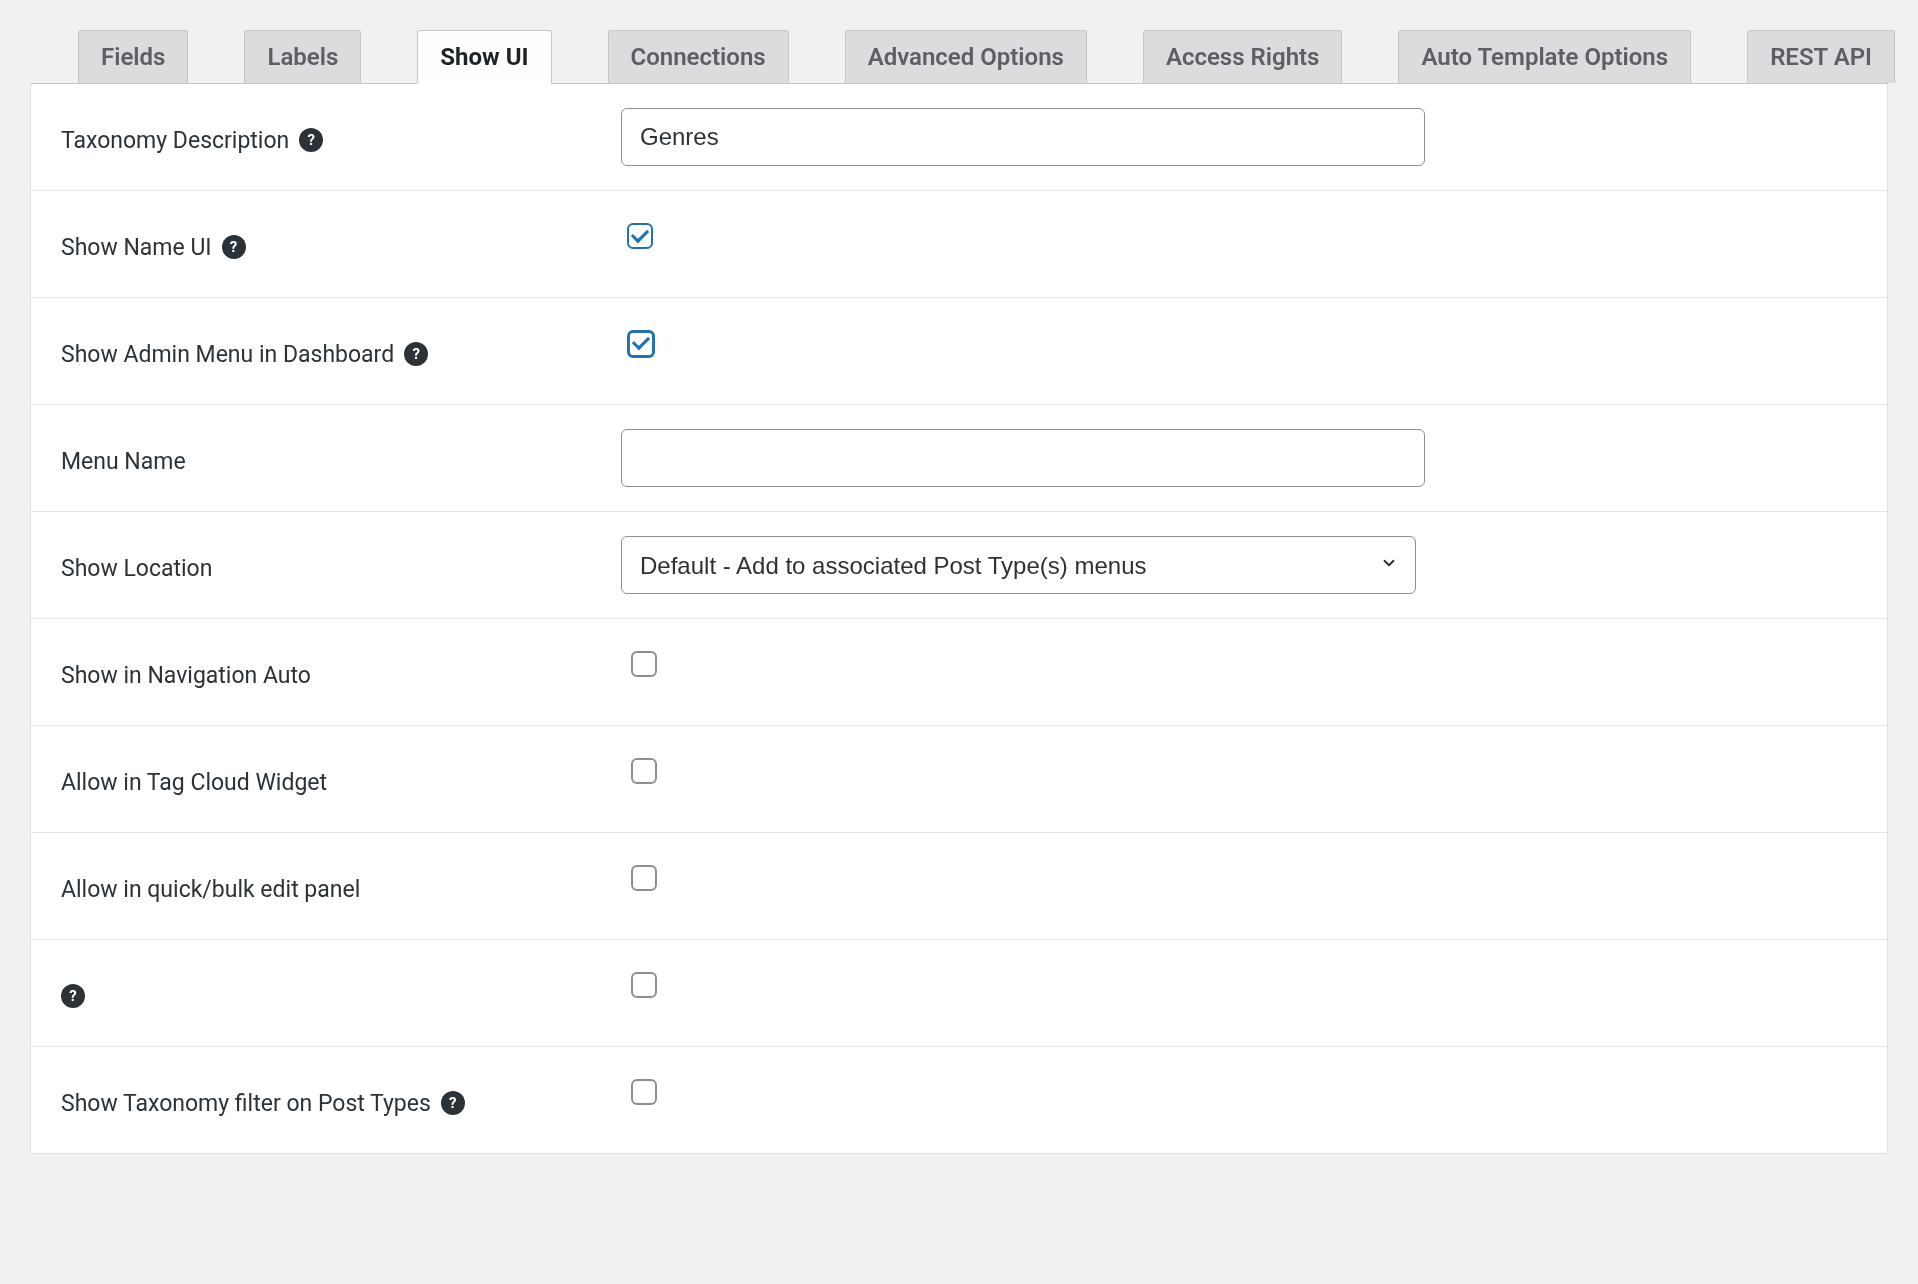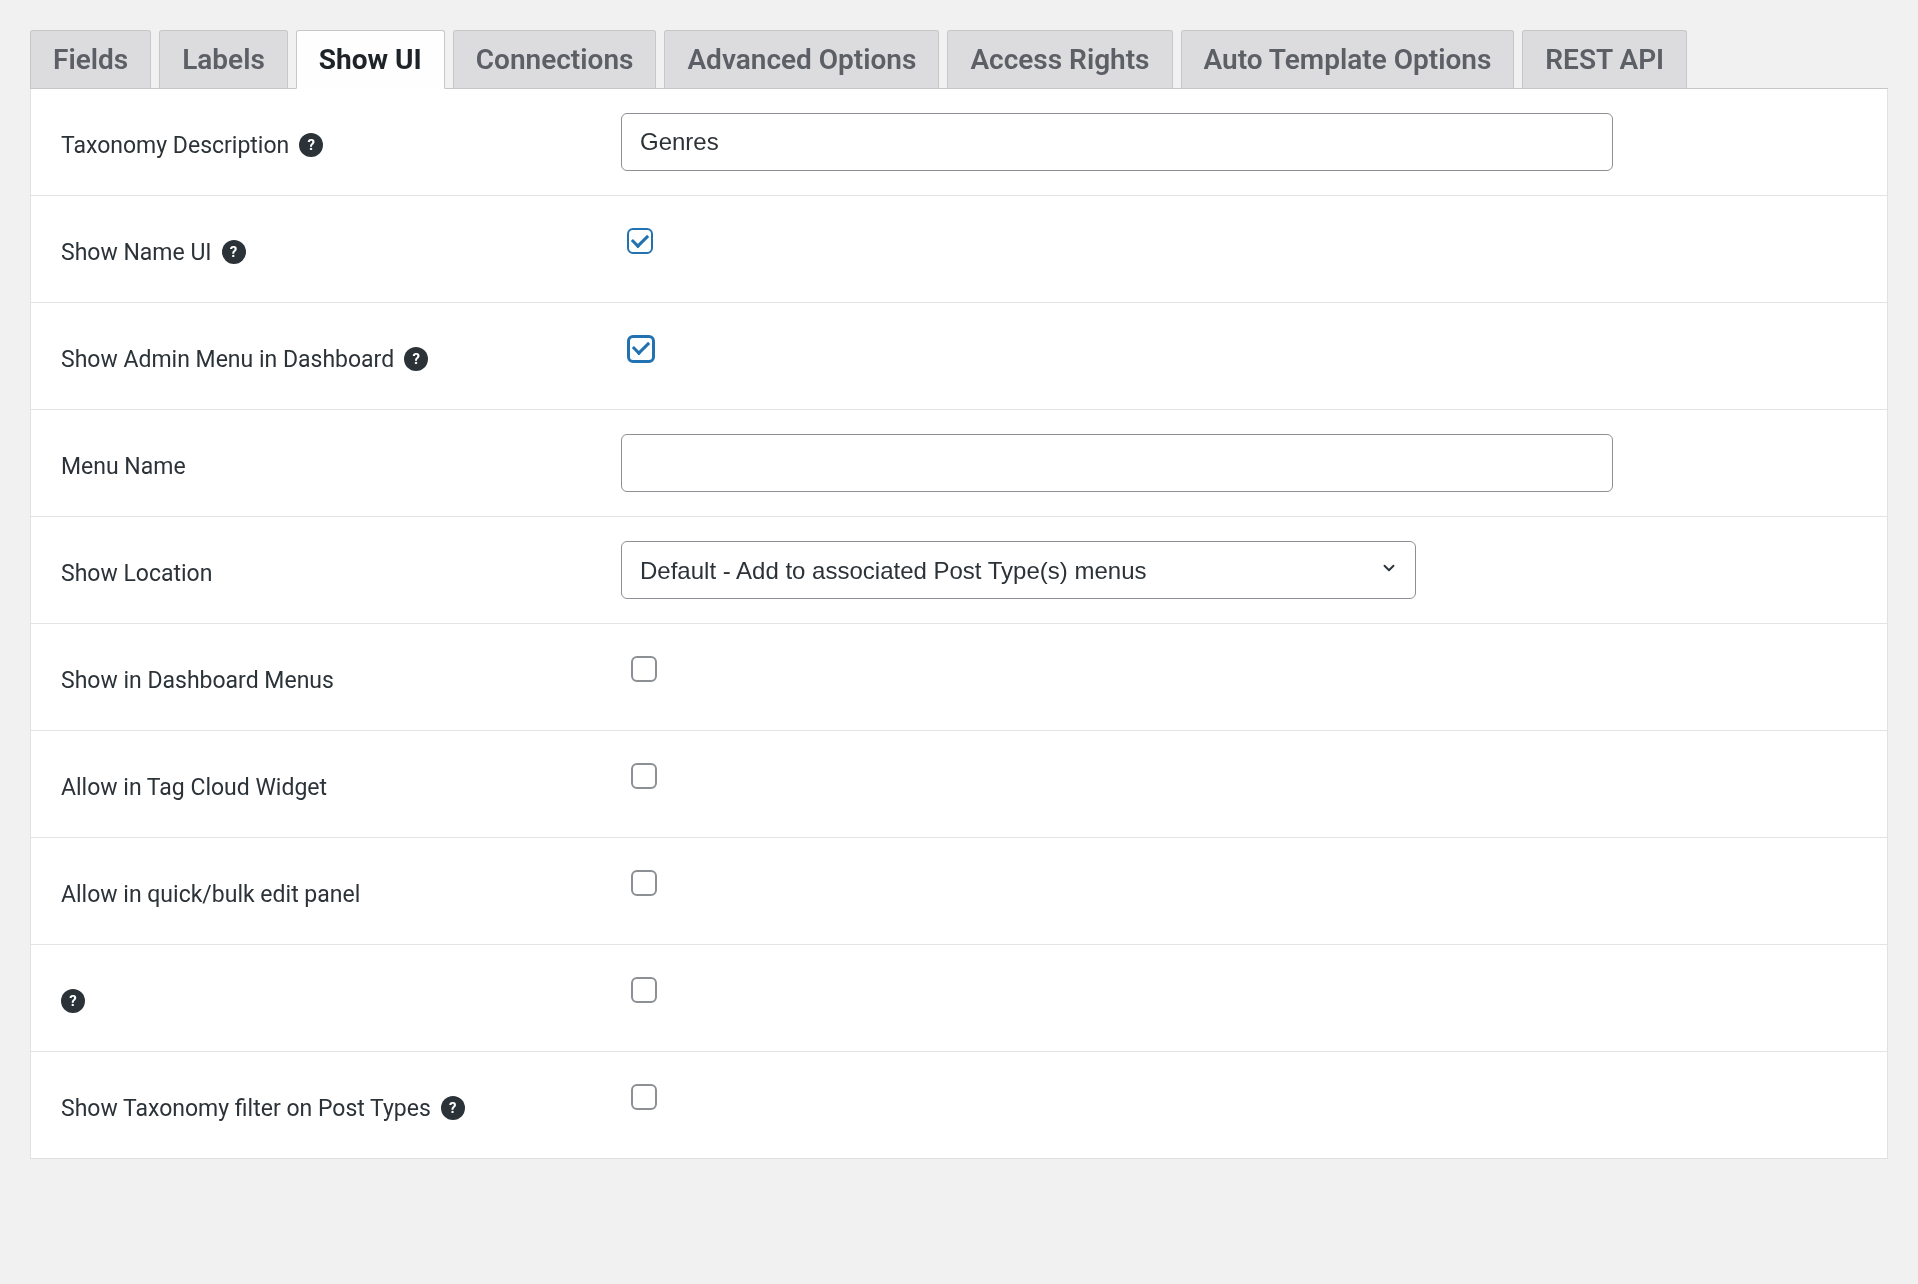--- a/index.html
+++ b/index.html
@@ -22,26 +22,27 @@
       display: flex;
       gap: 8px;
       border-bottom: 1px solid #c7c7c7;
       margin-bottom: 0;
     }
     .tab {
       background: #dcdcde;
       border: 1px solid #c7c7c7;
       border-bottom: none;
       padding: 12px 22px;
-      font-size: 28px;
+      font-size: 24px;
       font-weight: 600;
       color: #5c5f66;
       cursor: pointer;
       border-radius: 3px 3px 0 0;
       white-space: nowrap;
+      margin-left: 48px;
     }
     .tab.active {
       background: #fefefe;
       color: #1d2327;
       border-bottom: 1px solid #fefefe;
       margin-bottom: -1px;
       font-weight: 700;
     }
     .panel {
       background: #fff;
@@ -84,21 +85,21 @@
       height: 24px;
       border-radius: 50%;
       background: #2c3338;
       color: #fff;
       font-size: 15px;
       font-weight: 700;
       cursor: help;
       flex-shrink: 0;
     }
     .text-input {
-      width: 992px;
+      width: 804px;
       height: 58px;
       padding: 6px 18px;
       font-size: 24px;
       border: 1px solid #8c8f94;
       border-radius: 6px;
       background: #fff;
       color: #2c3338;
     }
     .checkbox-wrap {
       background: #fff;
@@ -242,21 +243,21 @@
             <svg width="18" height="18" viewBox="0 0 24 24" fill="none" stroke="currentColor" stroke-width="2.5" stroke-linecap="round" stroke-linejoin="round">
                 <polyline points="6 9 12 15 18 9"></polyline>
               </svg>
           </span>
         </div>
       </div>
     </div>
 
     <div class="row">
       <div class="row-label">
-        <span>Show in Dashboard Menus</span>
+        <span>Show in Navigation Auto</span>
       </div>
       <div class="row-control">
         <div class="checkbox-wrap" style="background:transparent;padding-left:10px;">
           <input type="checkbox" class="checkbox" style="">
         </div>
       </div>
     </div>
 
     <div class="row">
       <div class="row-label">

